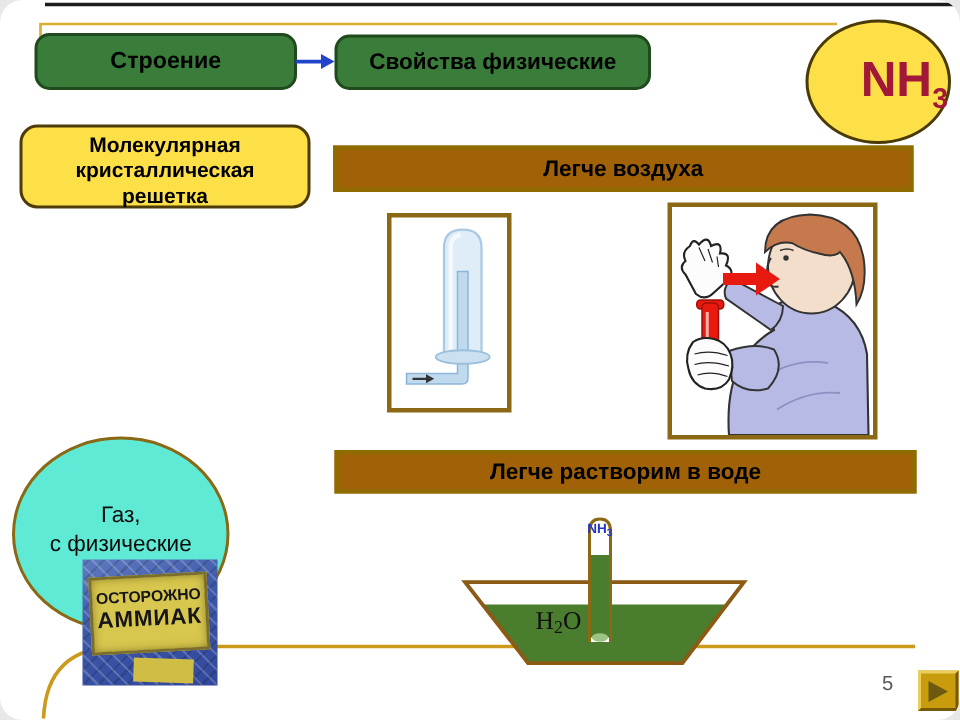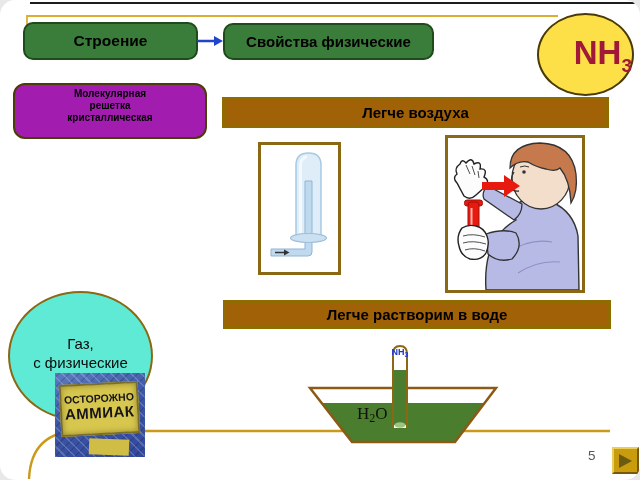--- a/index.html
+++ b/index.html
@@ -22,22 +22,22 @@
 
   .nh3-ellipse {
     position:absolute; left:537px; top:13px; width:97px; height:83px;
     background:#fde047; border:2px solid #4A3A05; border-radius:50%;
     text-align:right; line-height:76px; color:#A21838; font-weight:bold; font-size:33px; z-index:1;
   }
   .nh3-ellipse sub { font-size:19px; vertical-align:-8px; line-height:0; }
 
   .lattice-box {
     position:absolute; left:13px; top:83px; width:194px; height:56px;
-    background:#a21caf; border:2px solid #4D3B08; border-radius:12px;
-    text-align:center; font-weight:bold; font-size:10px; line-height:1.22; padding-top:3px; color:#000; z-index:1;
+    background:#fde047; border:2px solid #4D3B08; border-radius:12px;
+    text-align:center; font-weight:bold; font-size:14px; line-height:1.22; padding-top:3px; color:#000; z-index:1;
   }
   .gold-bar {
     position:absolute; background:#a16207; border:3px solid #8F6B00; color:#000;
     font-weight:bold; font-size:15px; display:flex; align-items:center; justify-content:center; z-index:1;
   }
   #lighter-box { left:222px; top:97px;  width:387px; height:31px; }
   #soluble-box { left:223px; top:300px; width:388px; height:29px; }
 
   .img-frame { position:absolute; background:#fff; border:3px solid #8B6914; z-index:1; }
   #tube-image { left:258px; top:142px; width:83px;  height:133px; }
@@ -101,22 +101,22 @@
     <line x1="1" y1="8" x2="18" y2="8" stroke="#2244CC" stroke-width="2.5"></line>
     <polygon points="18,3 27,8 18,13" fill="#2244CC"></polygon>
   </svg>
 
   <div class="green-box" id="properties-box">Свойства физические</div>
 
   <div class="nh3-ellipse"><span>NH</span><sub>3</sub></div>
 
   <div class="lattice-box">
     <div>Молекулярная</div>
+    <div>кристаллическая</div>
     <div>решетка</div>
-    <div>кристаллическая</div>
   </div>
 
   <div class="gold-bar" id="lighter-box">Легче воздуха</div>
   <div class="gold-bar" id="soluble-box">Легче растворим в воде</div>
 
   <div class="img-frame" id="tube-image">
     <svg viewBox="0 0 77 127">
       <path d="M 35 93 V 20 Q 35 8 47.5 8 Q 60 8 60 20 V 93" fill="#DEEDF8" stroke="#A8C9E4" stroke-width="1.5"></path>
       <path d="M 39.5 88 V 20 Q 39.5 13 46 11.5" fill="none" stroke="#FFFFFF" stroke-width="3" opacity="0.65"></path>
       <path d="M 44 36 V 104 H 10 V 111 H 47 Q 51 111 51 107 V 36 Z" fill="#BFDAEF" stroke="#8FB5D6" stroke-width="1"></path>

